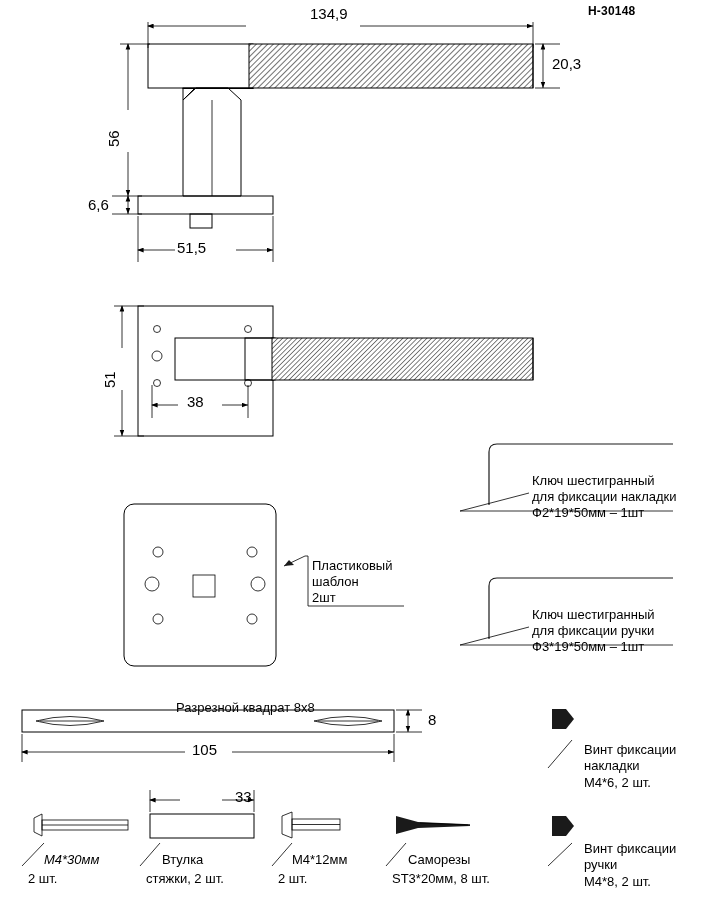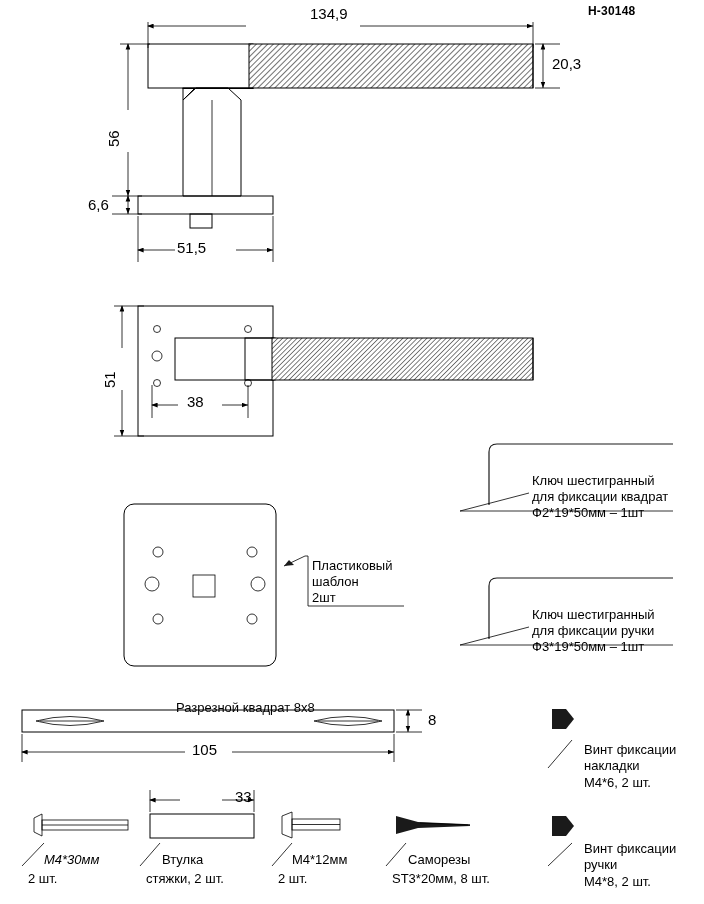--- a/index.html
+++ b/index.html
@@ -223,21 +223,21 @@
   <div class="lbl dim" style="left:177px; top:240px;text-align:right;">51,5</div>
 
   <div class="lbl dim vert" style="left:102px; top:388px;">51</div>
   <div class="lbl dim" style="left:187px; top:394px;">38</div>
 
   <div class="lbl" style="left:312px; top:558px;">Пластиковый</div>
   <div class="lbl" style="left:312px; top:574px;">шаблон</div>
   <div class="lbl" style="left:312px; top:590px;">2шт</div>
 
   <div class="lbl" style="left:532px; top:473px;">Ключ шестигранный</div>
-  <div class="lbl" style="left:532px; top:489px;">для фиксации квадрат</div>
+  <div class="lbl" style="left:532px; top:489px;">для фиксации накладки</div>
   <div class="lbl" style="left:532px; top:505px;">Ф2*19*50мм – 1шт</div>
 
   <div class="lbl" style="left:532px; top:607px;">Ключ шестигранный</div>
   <div class="lbl" style="left:532px; top:623px;">для фиксации ручки</div>
   <div class="lbl" style="left:532px; top:639px;">Ф3*19*50мм – 1шт</div>
 
   <div class="lbl" style="left:140px; top:700px;margin-left:36px;">Разрезной квадрат 8x8</div>
   <div class="lbl dim" style="left:428px; top:712px;">8</div>
   <div class="lbl dim" style="left:192px; top:742px;">105</div>
 

